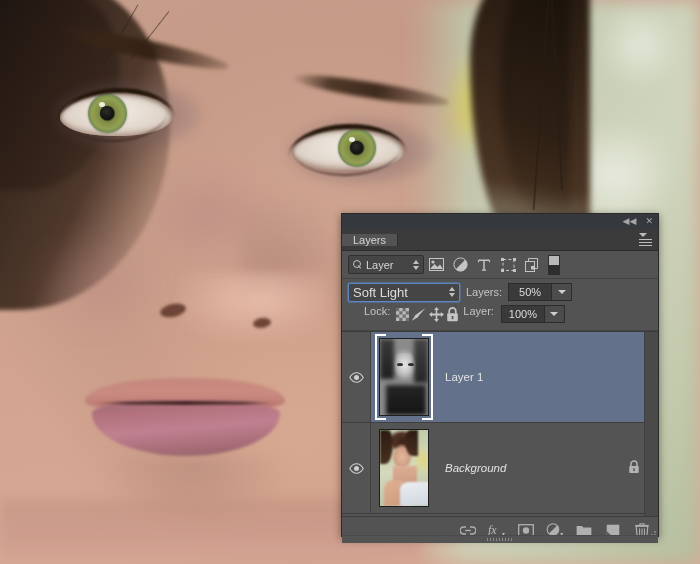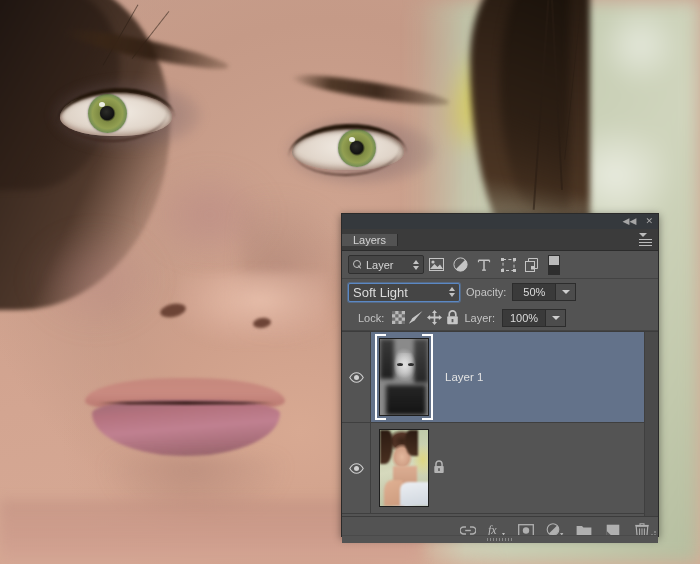--- a/index.html
+++ b/index.html
@@ -311,22 +311,22 @@
     cursor: pointer;
     box-sizing: border-box;
   }
   .drop-btn .tri {
     width:0;height:0;border-left:4px solid transparent;border-right:4px solid transparent;border-top:4px solid #cfcfcf;
   }
   .numgrp { display: flex; align-items: center; }
 
   .lock-row {
     height: 25px;
-    display: flex; align-items: center;
-    padding: 0 16px;
+    display: flex; align-items: flex-start;
+    padding: 0 22px;
     gap: 2px;
     border-bottom: 1px solid #434343;
   }
   .lock-ico {
     width: 21px; height: 19px;
     display: flex; align-items: center; justify-content: center;
     cursor: pointer;
   }
 
   .layers-list {
@@ -586,21 +586,21 @@
   </div>
 
   <div class="blend-row">
     <div class="blend-select">
       <span class="t">Soft Light</span>
       <span class="spin">
           <span class="up"></span>
           <span class="dn"></span>
         </span>
     </div>
-    <span class="lbl">Opacity:</span>
+    <span class="lbl">Layers:</span>
     <div class="numgrp">
       <div class="num-box">50%</div>
       <div class="drop-btn">
           <span class="tri"></span>
         </div>
     </div>
   </div>
 
   <div class="lock-row">
     <span class="lbl" style="margin-right:4px">Lock:</span>
@@ -686,20 +686,21 @@
         <div class="thumb">
           <div class="th-color">
             <div class="hairL"></div>
               <div class="hairR"></div>
             <div class="neck"></div>
               <div class="arm"></div>
               <div class="dress"></div>
           </div>
         </div>
       </div>
+      <div class="layer-name italic">Background</div>
       <div class="lock-badge">
         <svg width="12" height="14" viewBox="0 0 13 15">
             <path d="M3.2 6.5 V4.2 a3.3 3.3 0 0 1 6.6 0 V6.5" fill="none" stroke="#b4b4b4" stroke-width="1.6"></path>
             <rect x="1.4" y="6.3" width="10.2" height="7.6" rx="1" fill="#b4b4b4"></rect>
             <rect x="5.6" y="8.8" width="1.8" height="3" fill="#5a5a5a"></rect>
           </svg>
       </div>
     </div>
 
     <div class="scroll-col"></div>

